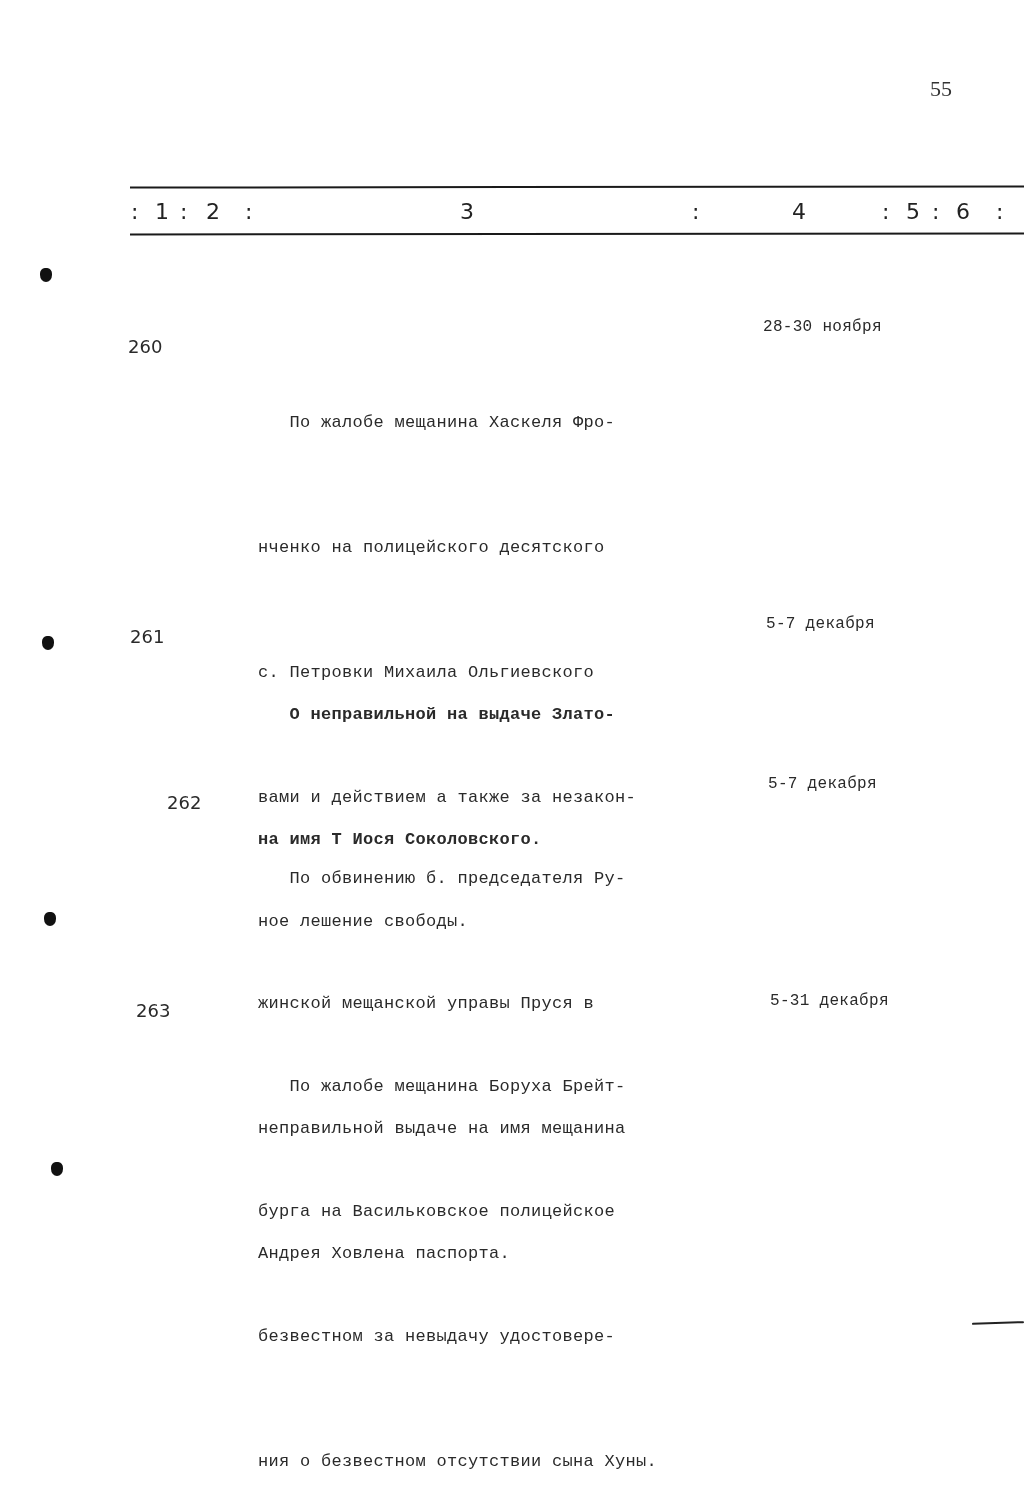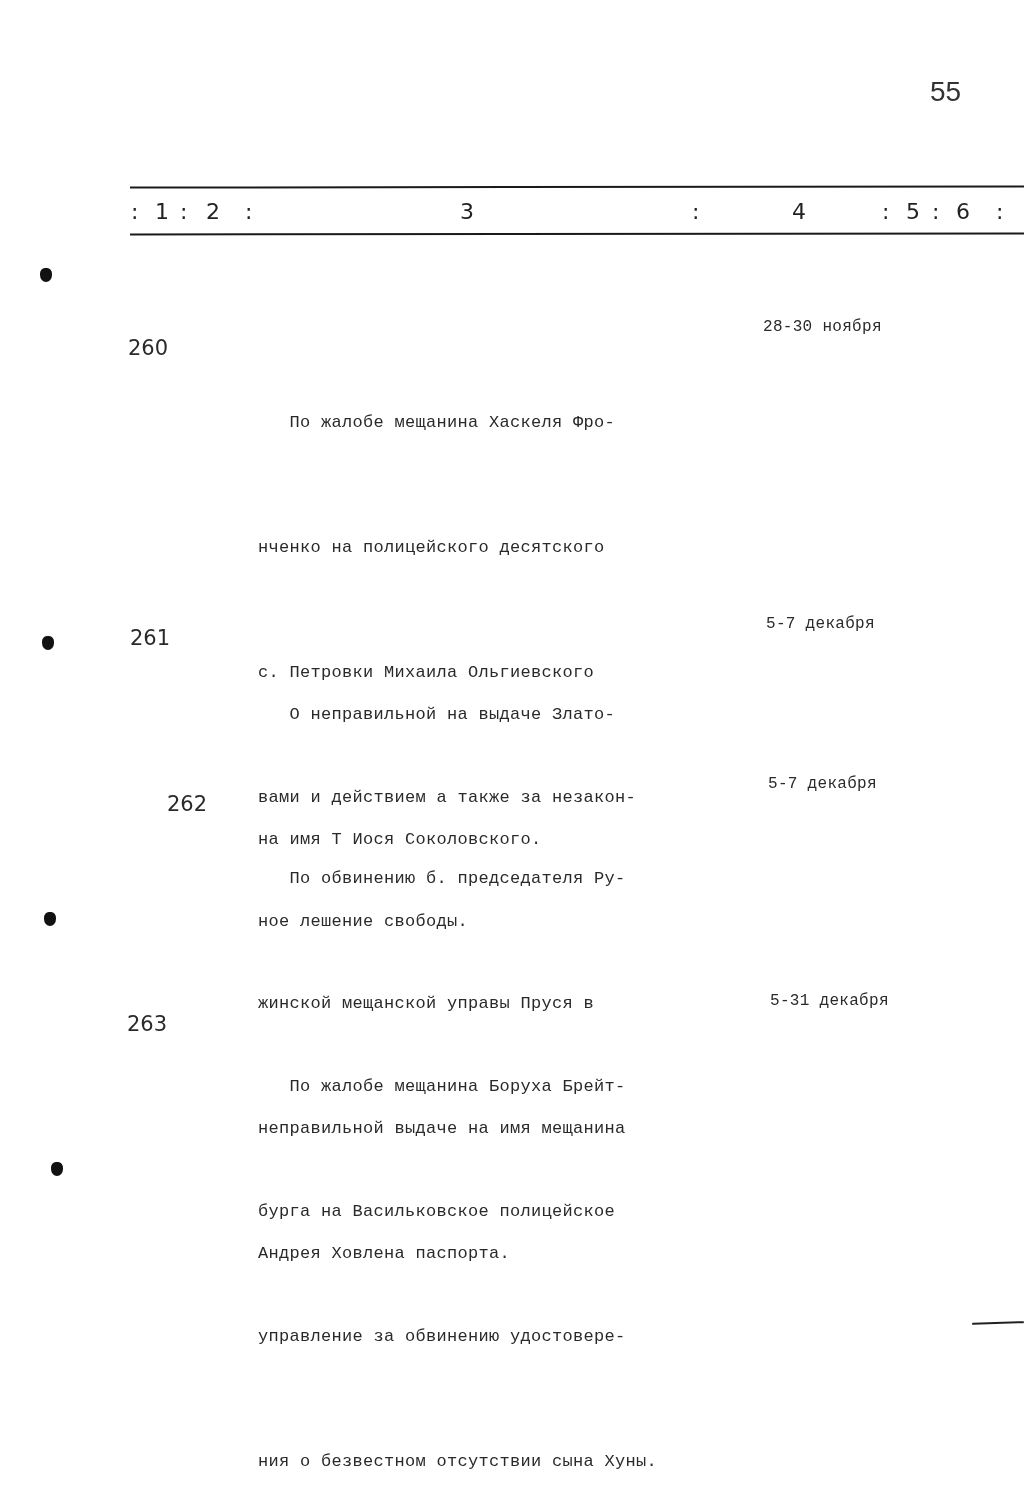--- a/index.html
+++ b/index.html
@@ -2,34 +2,34 @@
 <html><head>
 <meta charset="utf-8">
 <style>
   html, body { margin: 0; padding: 0; }
   body {
     width: 1024px; height: 1488px; background: #ffffff; position: relative;
     overflow: hidden; color: #222;
     font-family: "Liberation Mono", "DejaVu Sans Mono", monospace;
   }
   .page-number {
-    position: absolute; left: 930px; top: 76px; font-size: 28px;
-    font-family: Liberation Sans, sans-serif; color: #333;
+    position: absolute; left: 930px; top: 76px; font-size: 22px;
+    font-family: Liberation Serif, serif; color: #333;
   }
   .rule {
     position: absolute; height: 2px; background: #1a1a1a;
   }
   .rule.top { left: 130px; top: 186px; width: 894px; transform: rotate(-0.08deg); }
   .rule.bottom { left: 130px; top: 233px; width: 894px; transform: rotate(-0.05deg); }
   .colhead {
     position: absolute; top: 199px; font-size: 22px;
     font-family: "DejaVu Sans", sans-serif; color: #222;
   }
   .entry-num {
-    position: absolute; font-size: 21px; color: #2a2a2a;
+    position: absolute; font-size: 18px; color: #2a2a2a;
     font-family: "DejaVu Sans", sans-serif;
   }
   .entry-text {
     position: absolute; left: 258px; width: 520px;
     font-size: 17px; line-height: 41.6px; white-space: pre; color: #2a2a2a;
     letter-spacing: 0.3px;
   }
   .entry-date {
     position: absolute; font-size: 16px; white-space: pre; color: #2a2a2a;
     letter-spacing: 0.3px;
@@ -78,42 +78,42 @@
     <div>нченко на полицейского десятского</div>
     <div>с. Петровки Михаила Ольгиевского</div>
     <div>вами и действием а также за незакон-</div>
     <div>ное лешение свободы.</div>
   </div>
   <div class="entry-date" style="left:763px; top:318px;">28-30 ноября</div>
 </div>
 
 <div>
   <div class="entry-num" style="left:130px; top:626px;">261</div>
-  <div class="entry-text" style="top:611px;">
+  <div class="entry-text" style="top:611px;font-weight:bold;">
     <div>   О неправильной на выдаче Злато-</div>
     <div>на имя Т Иося Соколовского.</div>
   </div>
   <div class="entry-date" style="left:766px; top:615px;">5-7 декабря</div>
 </div>
 
 <div>
   <div class="entry-num" style="left:132px; top:792px;margin-left:35px;">262</div>
   <div class="entry-text" style="top:775px;">
     <div>   По обвинению б. председателя Ру-</div>
     <div>жинской мещанской управы Пруся в</div>
     <div>неправильной выдаче на имя мещанина</div>
     <div>Андрея Ховлена паспорта.</div>
   </div>
   <div class="entry-date" style="left:768px; top:775px;">5-7 декабря</div>
 </div>
 
 <div>
-  <div class="entry-num" style="left:127px; top:1000px;margin-top:12px;">263</div>
+  <div class="entry-num" style="left:136px; top:1000px;">263</div>
   <div class="entry-text" style="top:983px;">
     <div>   По жалобе мещанина Боруха Брейт-</div>
     <div>бурга на Васильковское полицейское</div>
-    <div>управление за обвинению удостовере-</div>
+    <div>безвестном за невыдачу удостовере-</div>
     <div>ния о безвестном отсутствии сына Хуны.</div>
   </div>
   <div class="entry-date" style="left:770px; top:992px;">5-31 декабря</div>
 </div>
 
 <div class="stray-line"></div>
 
 </body></html>

